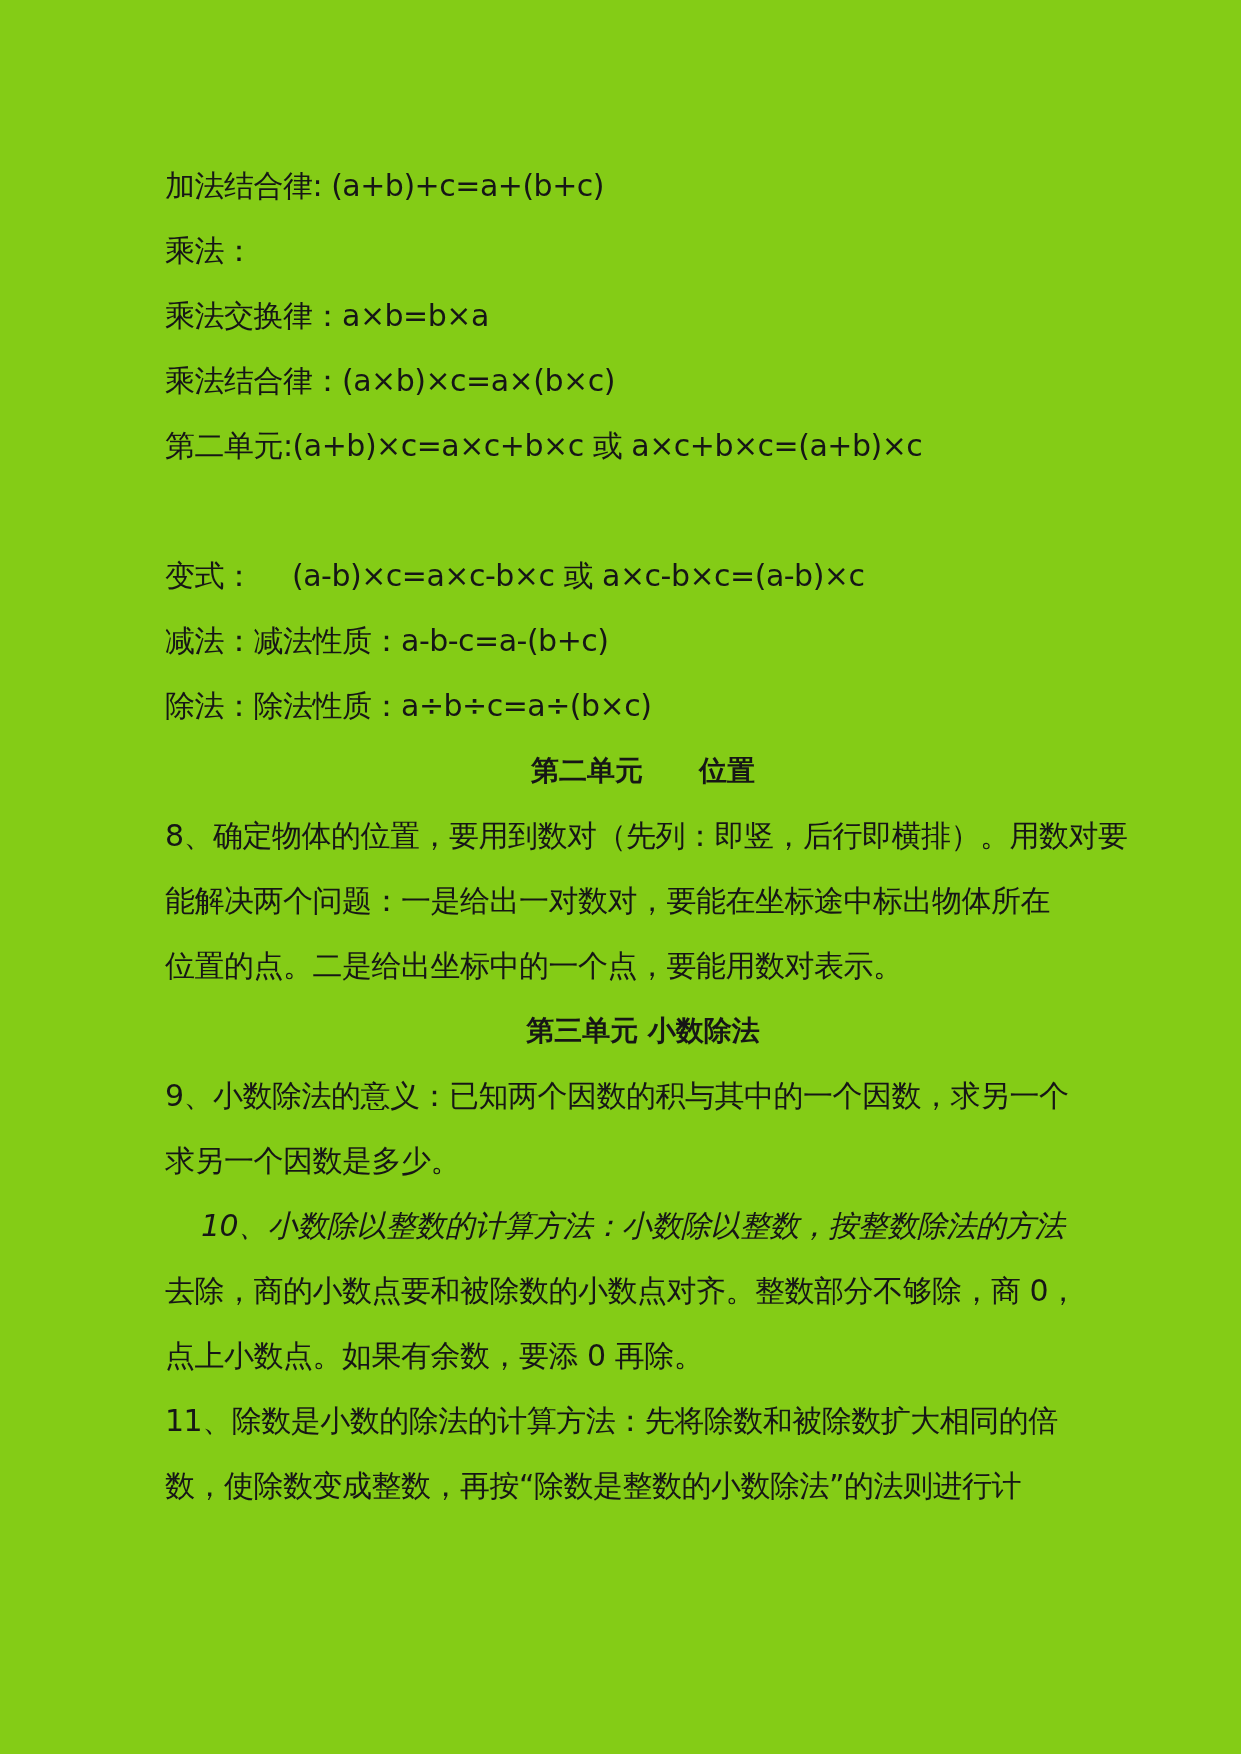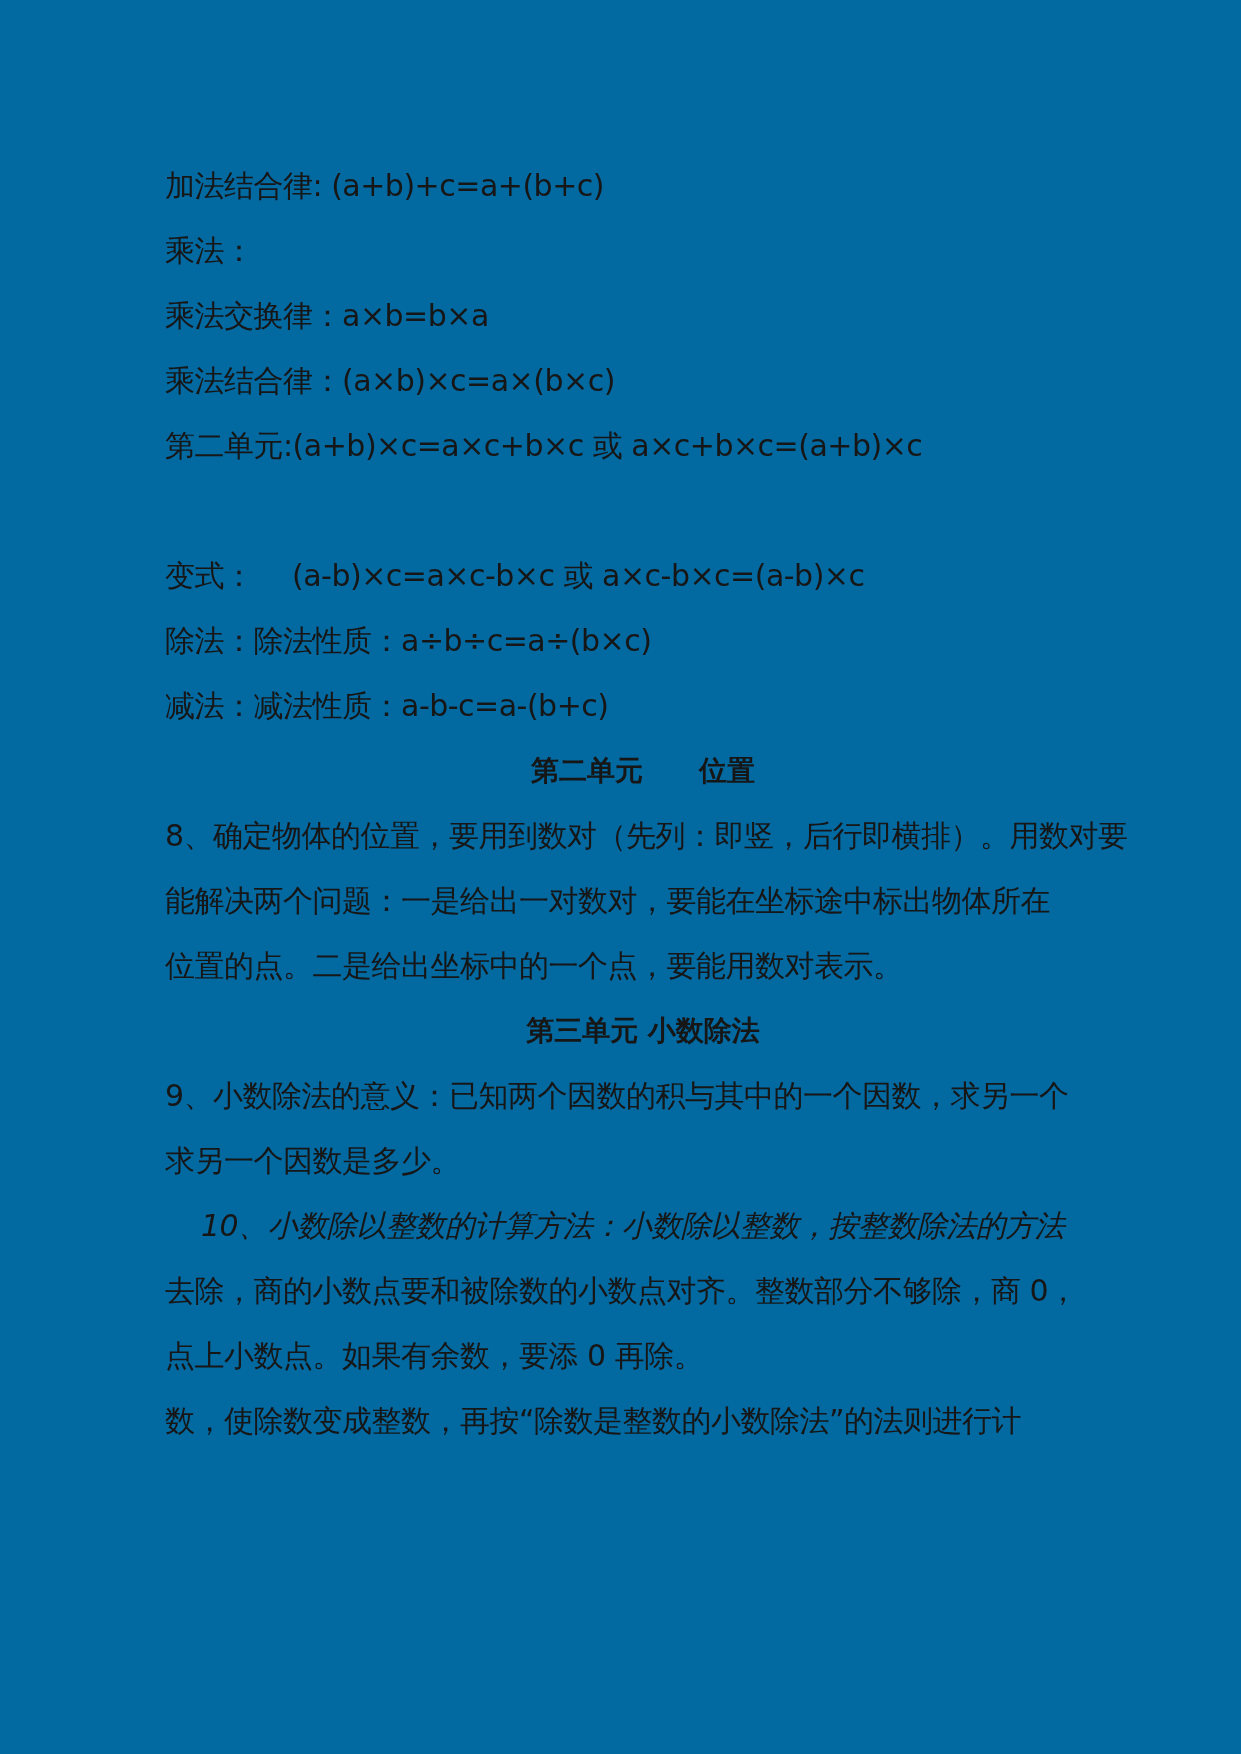--- a/index.html
+++ b/index.html
@@ -6,21 +6,21 @@
     margin: 0;
     padding: 0;
     background: #ffffff;
   }
   .page {
     position: relative;
     box-sizing: border-box;
     width: 1241px;
     height: 1754px;
     margin: 0 auto;
-    background: #0369a1;
+    background: #84cc16;
     color: #161616;
     padding: 153px 120px 0 165px;
     overflow: hidden;
     
     font-family: "DejaVu Sans", "Liberation Serif", "DejaVu Serif", serif;
   }
   .line {
     height: 65px;
     line-height: 65px;
     font-size: 30px;
@@ -44,29 +44,30 @@
 
 <div class="page">
 
   <div class="line">加法结合律: (a+b)+c=a+(b+c)</div>
   <div class="line">乘法：</div>
   <div class="line">乘法交换律：a×b=b×a</div>
   <div class="line">乘法结合律：(a×b)×c=a×(b×c)</div>
   <div class="line">第二单元:(a+b)×c=a×c+b×c 或 a×c+b×c=(a+b)×c</div>
   <div class="line"></div>
   <div class="line">变式：　 (a-b)×c=a×c-b×c 或 a×c-b×c=(a-b)×c</div>
+  <div class="line">减法：减法性质：a-b-c=a-(b+c)</div>
   <div class="line">除法：除法性质：a÷b÷c=a÷(b×c)</div>
-  <div class="line">减法：减法性质：a-b-c=a-(b+c)</div>
 
   <div class="line heading">第二单元　　位置</div>
   <div class="line">8、确定物体的位置，要用到数对（先列：即竖，后行即横排）。用数对要</div>
   <div class="line">能解决两个问题：一是给出一对数对，要能在坐标途中标出物体所在</div>
   <div class="line">位置的点。二是给出坐标中的一个点，要能用数对表示。</div>
 
   <div class="line heading">第三单元 小数除法</div>
   <div class="line">9、小数除法的意义：已知两个因数的积与其中的一个因数，求另一个</div>
   <div class="line">求另一个因数是多少。</div>
   <div class="line indent">10、小数除以整数的计算方法：小数除以整数，按整数除法的方法</div>
   <div class="line">去除，商的小数点要和被除数的小数点对齐。整数部分不够除，商 0，</div>
   <div class="line">点上小数点。如果有余数，要添 0 再除。</div>
+  <div class="line">11、除数是小数的除法的计算方法：先将除数和被除数扩大相同的倍</div>
   <div class="line">数，使除数变成整数，再按“除数是整数的小数除法”的法则进行计</div>
 
 </div>
 
 </body></html>

